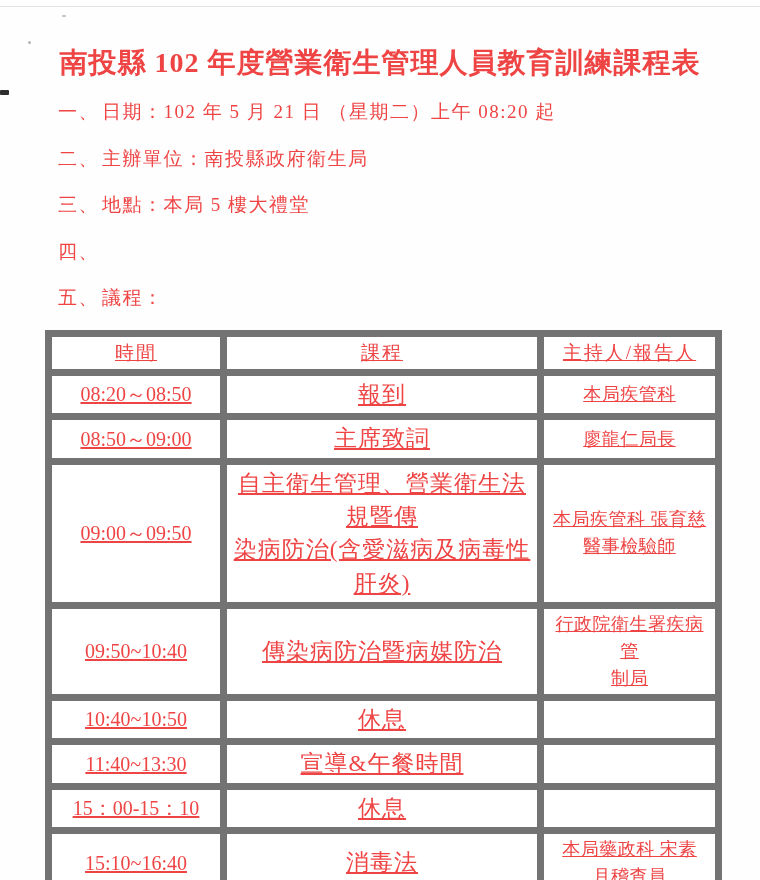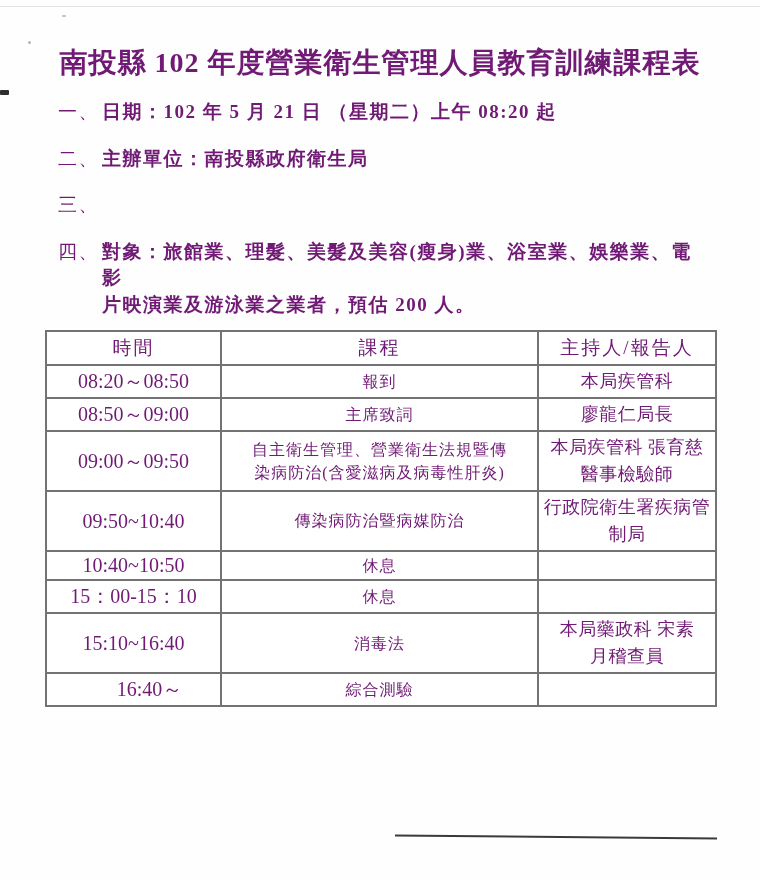--- a/index.html
+++ b/index.html
@@ -7,21 +7,21 @@
     padding: 0;
     background: #ffffff;
   }
   .page {
     position: relative;
     width: 760px;
     height: 880px;
     background: #fefefe;
     overflow: hidden;
     font-family: "Liberation Serif", "DejaVu Serif", serif;
-    color: #701a75;
+    color: #ef4444;
   }
   .doc-title {
     margin: 0;
     padding-top: 44px;
     text-align: center;
     font-size: 28px;
     font-weight: 700;
     letter-spacing: 1px;
   }
   .info {
@@ -35,52 +35,52 @@
     letter-spacing: 1.5px;
     line-height: 1.4;
   }
   .info-label {
     flex: none;
     width: 44px;
   }
   .info-text {
     white-space: pre-line;
     max-width: 600px;
-    font-weight: bold;
   }
   table.agenda-table {
     position: absolute;
     top: 330px;
     left: 45px;
     width: 670px;
     border-collapse: collapse;
     table-layout: fixed;
     background: #fff;
   }
   .agenda-table th,
   .agenda-table td {
-    border: 2px solid #737373;
+    border: 7px solid #737373;
     text-align: center;
     vertical-align: middle;
     padding: 2px 4px;
     white-space: pre-line;
+    text-decoration: underline;
   }
   .agenda-table th {
     font-weight: 400;
     font-size: 19px;
     letter-spacing: 2px;
     height: 28px;
   }
   td.time-cell {
     font-size: 20px;
     letter-spacing: 0;
     border-radius: 12px;
   }
   td.course-cell {
-    font-size: 16px;
+    font-size: 23px;
     letter-spacing: 1px;
     line-height: 1.45;
   }
   td.presenter-cell {
     font-size: 18px;
     letter-spacing: 0.5px;
     line-height: 1.5;
     margin-left: 24px;
   }
   tr.row-s { height: 28px; }
@@ -117,25 +117,24 @@
     <div class="info-item">
       <span class="info-label">一、</span>
       <span class="info-text">日期：102 年 5 月 21 日 （星期二）上午 08:20 起</span>
     </div>
     <div class="info-item">
       <span class="info-label">二、</span>
       <span class="info-text">主辦單位：南投縣政府衛生局</span>
     </div>
     <div class="info-item">
       <span class="info-label">三、</span>
+      <span class="info-text">地點：本局 5 樓大禮堂</span>
     </div>
     <div class="info-item">
       <span class="info-label">四、</span>
-      <span class="info-text">對象：旅館業、理髮、美髮及美容(瘦身)業、浴室業、娛樂業、電影
-片映演業及游泳業之業者，預估 200 人。</span>
     </div>
     <div class="info-item">
       <span class="info-label">五、</span>
       <span class="info-text">議程：</span>
     </div>
   </div>
 
   <table class="agenda-table">
     <colgroup>
       <col style="width:175px">
@@ -171,20 +170,25 @@
         <td class="time-cell">09:50~10:40</td>
         <td class="course-cell">傳染病防治暨病媒防治</td>
         <td class="presenter-cell">行政院衛生署疾病管
 制局</td>
       </tr>
       <tr class="row-s">
         <td class="time-cell">10:40~10:50</td>
         <td class="course-cell">休息</td>
         <td class="presenter-cell"></td>
       </tr>
+      <tr class="row-s">
+        <td class="time-cell">11:40~13:30</td>
+        <td class="course-cell">宣導&amp;午餐時間</td>
+        <td class="presenter-cell"></td>
+      </tr>
       <tr class="row-m">
         <td class="time-cell">15：00-15：10</td>
         <td class="course-cell">休息</td>
         <td class="presenter-cell"></td>
       </tr>
       <tr class="row-l">
         <td class="time-cell">15:10~16:40</td>
         <td class="course-cell">消毒法</td>
         <td class="presenter-cell">本局藥政科 宋素
 月稽查員</td>

